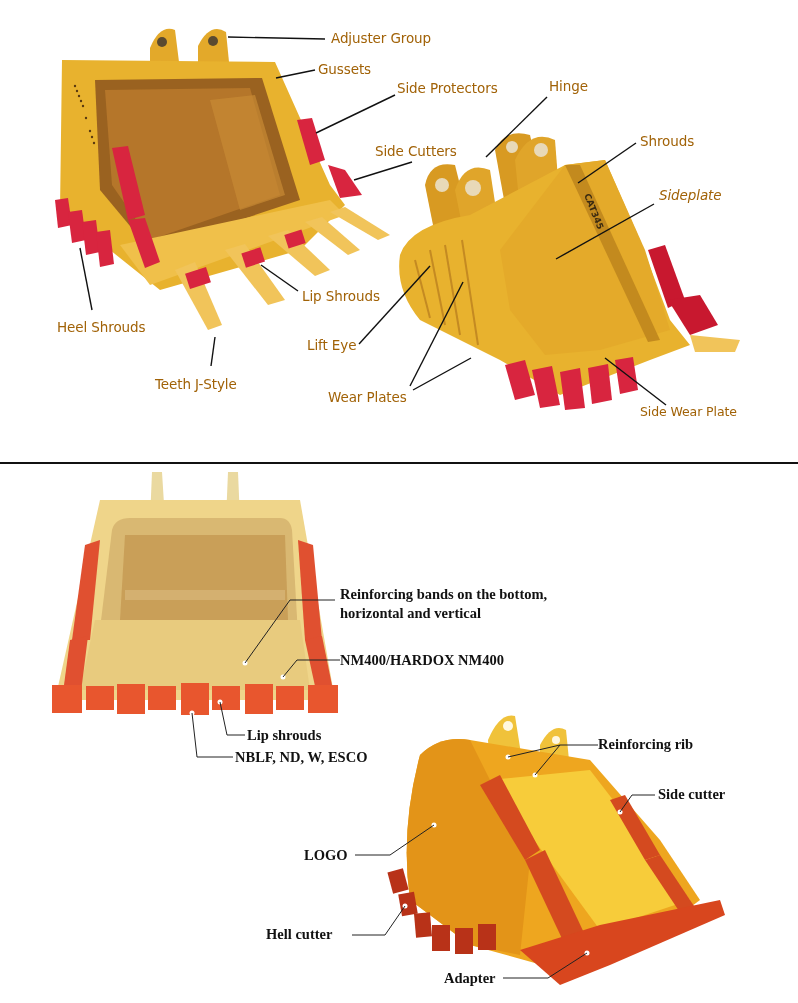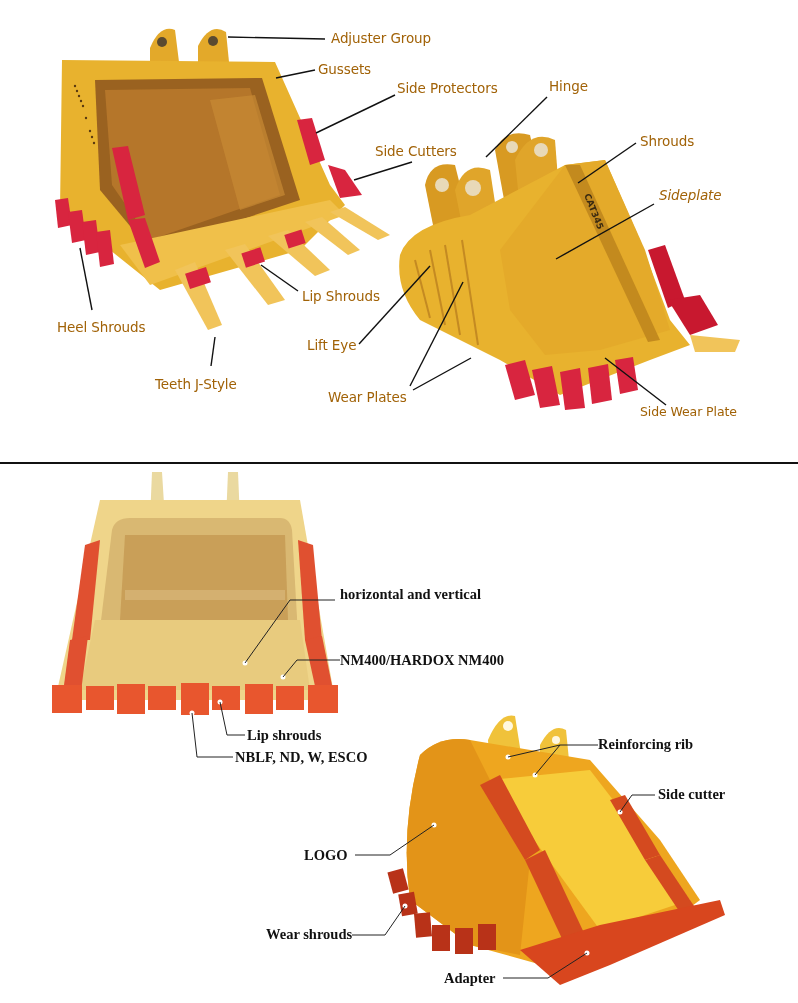--- a/index.html
+++ b/index.html
@@ -213,23 +213,24 @@
       <polyline points="508,757 560,745 598,745"></polyline>
       <polyline points="535,775 560,745"></polyline>
       <polyline points="620,812 632,795 655,795"></polyline>
       <polyline points="434,825 390,855 355,855"></polyline>
       <polyline points="405,906 385,935 352,935"></polyline>
       <polyline points="587,953 548,978 503,978"></polyline>
     </g>
   </svg>
 
   <div class="lbl serif" style="left:340px;top:120px;">
+    <div>Reinforcing bands on the bottom,</div>
     <div>horizontal and vertical</div>
   </div>
   <span class="lbl serif" style="left:340px;top:186px;">NM400/HARDOX NM400</span>
   <span class="lbl serif" style="left:247px;top:261px;">Lip shrouds</span>
   <span class="lbl serif" style="left:235px;top:283px;">NBLF, ND, W, ESCO</span>
   <span class="lbl serif" style="left:598px;top:270px;">Reinforcing rib</span>
   <span class="lbl serif" style="left:658px;top:320px;">Side cutter</span>
   <span class="lbl serif" style="left:304px;top:381px;">LOGO</span>
-  <span class="lbl serif" style="left:266px;top:460px;">Wear shrouds</span>
+  <span class="lbl serif" style="left:266px;top:460px;">Hell cutter</span>
   <span class="lbl serif" style="left:444px;top:504px;">Adapter</span>
 </div>
 
 </body></html>

